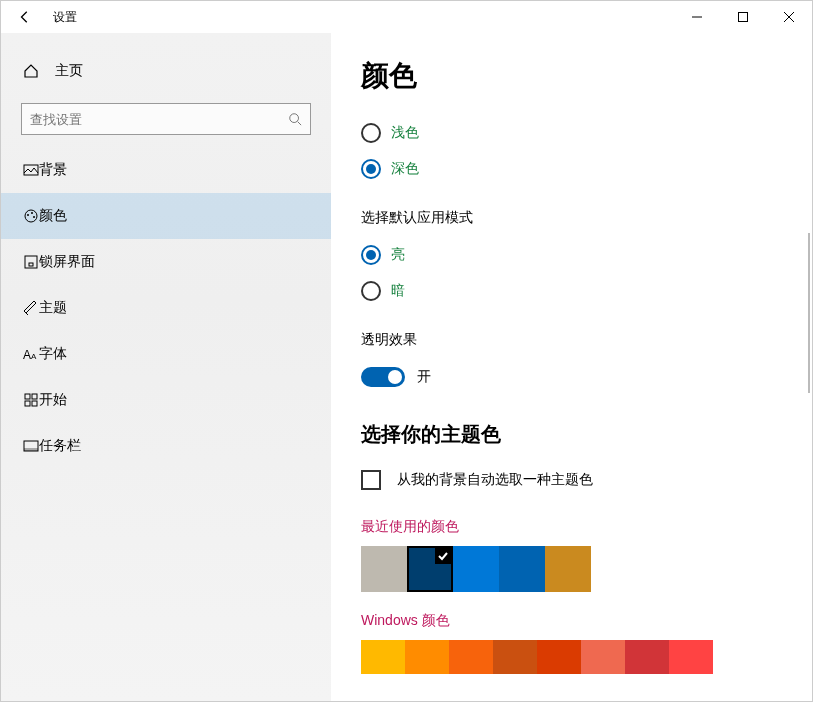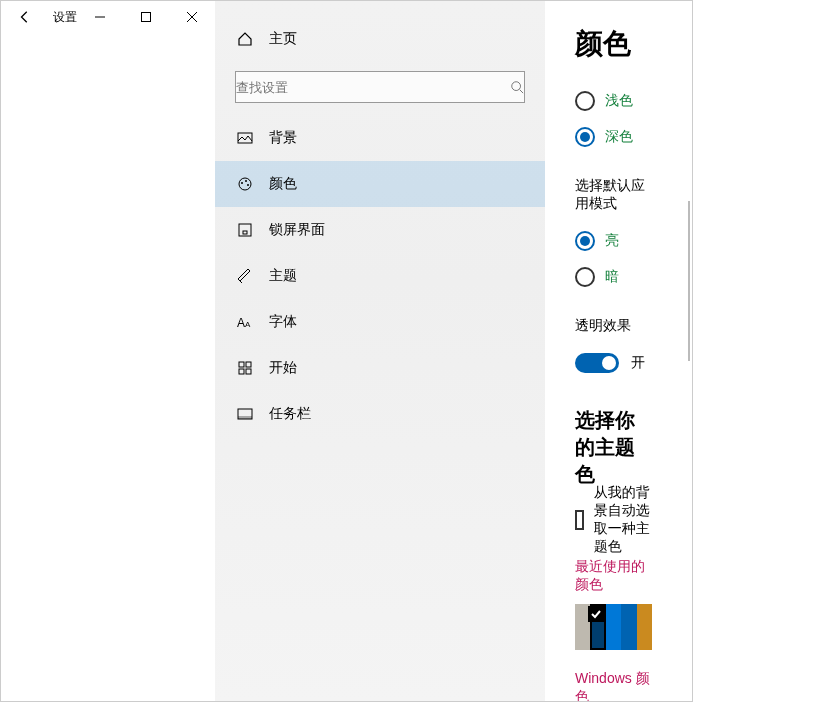--- a/index.html
+++ b/index.html
@@ -1,60 +1,60 @@
 <!DOCTYPE html>
 <html><head>
 <meta charset="utf-8">
 <style>
 * { box-sizing: border-box; margin: 0; padding: 0; font-family: "Microsoft YaHei", "Segoe UI", sans-serif; }
 body { width: 813px; height: 702px; overflow: hidden; background: #fff; position: relative; }
 
-.window { width: 693px; height: 702px; display: flex; flex-direction: row; border: 1px solid #ccc; background: #fff; }
+.window { width: 813px; height: 702px; display: flex; flex-direction: column; border: 1px solid #ccc; background: #fff; }
 
 .titlebar { height: 32px; display: flex; align-items: center; background: #fff; }
 .tb-back { width: 48px; height: 32px; display: flex; align-items: center; justify-content: center; }
 .tb-back svg { width: 14px; height: 14px; }
 .tb-title { font-size: 12px; padding-left: 4px; color: #000; }
 .tb-spacer { flex: 1; }
 .tb-btn { width: 46px; height: 32px; display: flex; align-items: center; justify-content: center; }
 .tb-btn svg { width: 10px; height: 10px; }
 
 .body { flex: 1; display: flex; overflow: hidden; }
 
 .sidebar { width: 330px; background: linear-gradient(180deg, #f2f2f2 0%, #efefef 40%, #f4f4f4 100%); padding: 18px 0 0 0; display: flex; flex-direction: column; }
 .home-row { display: flex; align-items: center; height: 40px; padding-left: 22px; gap: 16px; font-size: 14px; color: #000; }
 .home-row svg { width: 16px; height: 16px; }
 
-.searchbox { margin: 12px 20px 0 20px; height: 32px; border: 1px solid #999; background: #fbfbfb; display: flex; align-items: center; padding: 0 0; }
+.searchbox { margin: 12px 20px 0 20px; height: 32px; border: 1px solid #999; background: #fbfbfb; display: flex; align-items: center; padding: 0 8px; }
 .searchbox input { flex: 1; border: none; outline: none; background: transparent; font-size: 13px; color: #666; }
 .searchbox svg { width: 14px; height: 14px; opacity: .6; }
 
 .section-label { font-size: 13px; color: #000; padding: 22px 0 8px 22px; font-weight: 600; }
 
 .nav { margin-top: 12px; }
-.nav-item { display: flex; align-items: center; height: 46px; padding-left: 22px; gap: 16px; font-size: 14px; color: #000; }
+.nav-item { display: flex; align-items: center; height: 46px; padding-left: 22px; font-size: 14px; color: #000; }
 .nav-item.active { background: rgba(0,120,212,0.14); }
 .nav-item svg { width: 16px; height: 16px; flex-shrink: 0; }
 
 .content { flex: 1; overflow-y: auto; padding: 24px 40px 24px 30px; position: relative; }
 .content h1 { font-size: 28px; font-weight: 600; margin-bottom: 20px; color: #000; }
 .content h2 { font-size: 20px; font-weight: 600; margin: 26px 0 14px 0; color: #000; }
 .content .sub-label { font-size: 14px; color: #000; margin: 22px 0 10px 0; }
 .content .group-label { font-size: 14px; color: #be185d; margin: 20px 0 10px 0; }
 
 .radio-row { display: flex; align-items: center; gap: 10px; height: 36px; font-size: 14px; color: #15803d; }
 .radio { width: 20px; height: 20px; border: 2px solid #333; border-radius: 50%; display: flex; align-items: center; justify-content: center; }
 .radio.checked { border-color: #0063B1; }
 .radio.checked::after { content: ""; width: 10px; height: 10px; background: #0063B1; border-radius: 50%; }
 
 .toggle-row { display: flex; align-items: center; gap: 12px; height: 36px; font-size: 14px; color: #000; }
 .toggle { width: 44px; height: 20px; border-radius: 10px; background: #0063B1; position: relative; }
 .toggle::after { content: ""; position: absolute; right: 3px; top: 3px; width: 14px; height: 14px; border-radius: 50%; background: #fff; }
 
-.check-row { display: flex; align-items: center; gap: 10px; height: 36px; font-size: 14px; color: #000; }
+.check-row { display: flex; align-items: center; gap: 16px; height: 36px; font-size: 14px; color: #000; }
 .checkbox { width: 20px; height: 20px; border: 2px solid #333; }
 
 .swatch-row { display: flex; gap: 0; margin-top: 6px; }
 .swatch { width: 46px; height: 46px; position: relative; }
 .swatch.small { width: 44px; height: 34px; }
 .swatch.selected { outline: 2px solid #000; outline-offset: -2px; }
 .swatch .tick { position: absolute; right: 2px; top: 2px; width: 16px; height: 16px; background: #000; display: flex; align-items: center; justify-content: center; }
 .swatch .tick svg { width: 10px; height: 10px; stroke: #fff; fill: none; stroke-width: 2; }
 
 .scroll-indicator { position: absolute; right: 2px; top: 200px; width: 2px; height: 160px; background: #bbb; }

